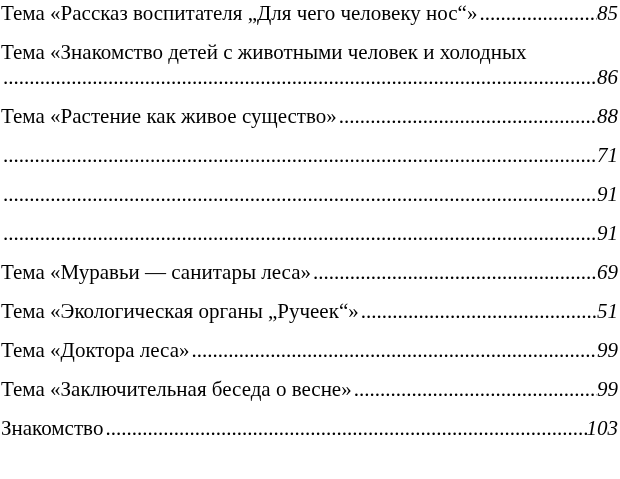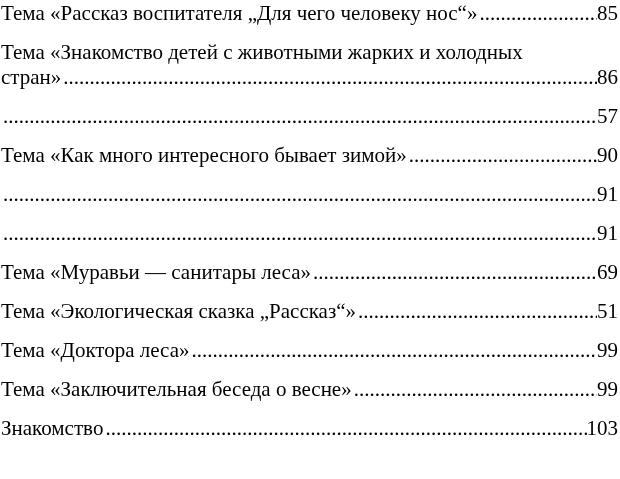--- a/index.html
+++ b/index.html
@@ -44,72 +44,72 @@
     overflow: hidden;
     white-space: nowrap;
     padding-left: 2px;
   }
   .toc-leader::before {
     content: "......................................................................................................................................................";
   }
   .toc-page {
     flex: 0 0 auto;
     white-space: nowrap;
+    font-style: italic;
   }
 </style>
 </head>
 <body>
 
 <div class="toc">
 
   <div class="toc-entry">
     <span class="toc-title">Тема «Рассказ воспитателя „Для чего человеку нос“»</span>
     <span class="toc-leader"></span>
     <span class="toc-page">85</span>
   </div>
 
   <div class="toc-entry-wrap">
-    <div class="toc-title-line">Тема «Знакомство детей с животными жарких и холодных</div>
+    <div class="toc-title-line">Тема «Знакомство детей с животными человек и холодных</div>
     <div class="toc-row">
-      <span class="toc-title">стран»</span>
       <span class="toc-leader"></span>
       <span class="toc-page">86</span>
     </div>
   </div>
 
+  <div class="toc-entry">
+    <span class="toc-title">Тема «Растение как живое существо»</span>
+    <span class="toc-leader"></span>
+    <span class="toc-page">88</span>
+  </div>
 
   <div class="toc-entry">
     <span class="toc-leader"></span>
-    <span class="toc-page">57</span>
+    <span class="toc-page">71</span>
   </div>
 
-  <div class="toc-entry">
-    <span class="toc-title">Тема «Как много интересного бывает зимой»</span>
-    <span class="toc-leader"></span>
-    <span class="toc-page">90</span>
-  </div>
 
   <div class="toc-entry">
     <span class="toc-leader"></span>
     <span class="toc-page">91</span>
   </div>
 
   <div class="toc-entry">
     <span class="toc-leader"></span>
     <span class="toc-page">91</span>
   </div>
 
   <div class="toc-entry">
     <span class="toc-title">Тема «Муравьи — санитары леса»</span>
     <span class="toc-leader"></span>
     <span class="toc-page">69</span>
   </div>
 
   <div class="toc-entry">
-    <span class="toc-title">Тема «Экологическая сказка „Рассказ“»</span>
+    <span class="toc-title">Тема «Экологическая органы „Ручеек“»</span>
     <span class="toc-leader"></span>
     <span class="toc-page">51</span>
   </div>
 
   <div class="toc-entry">
     <span class="toc-title">Тема «Доктора леса»</span>
     <span class="toc-leader"></span>
     <span class="toc-page">99</span>
   </div>
 

